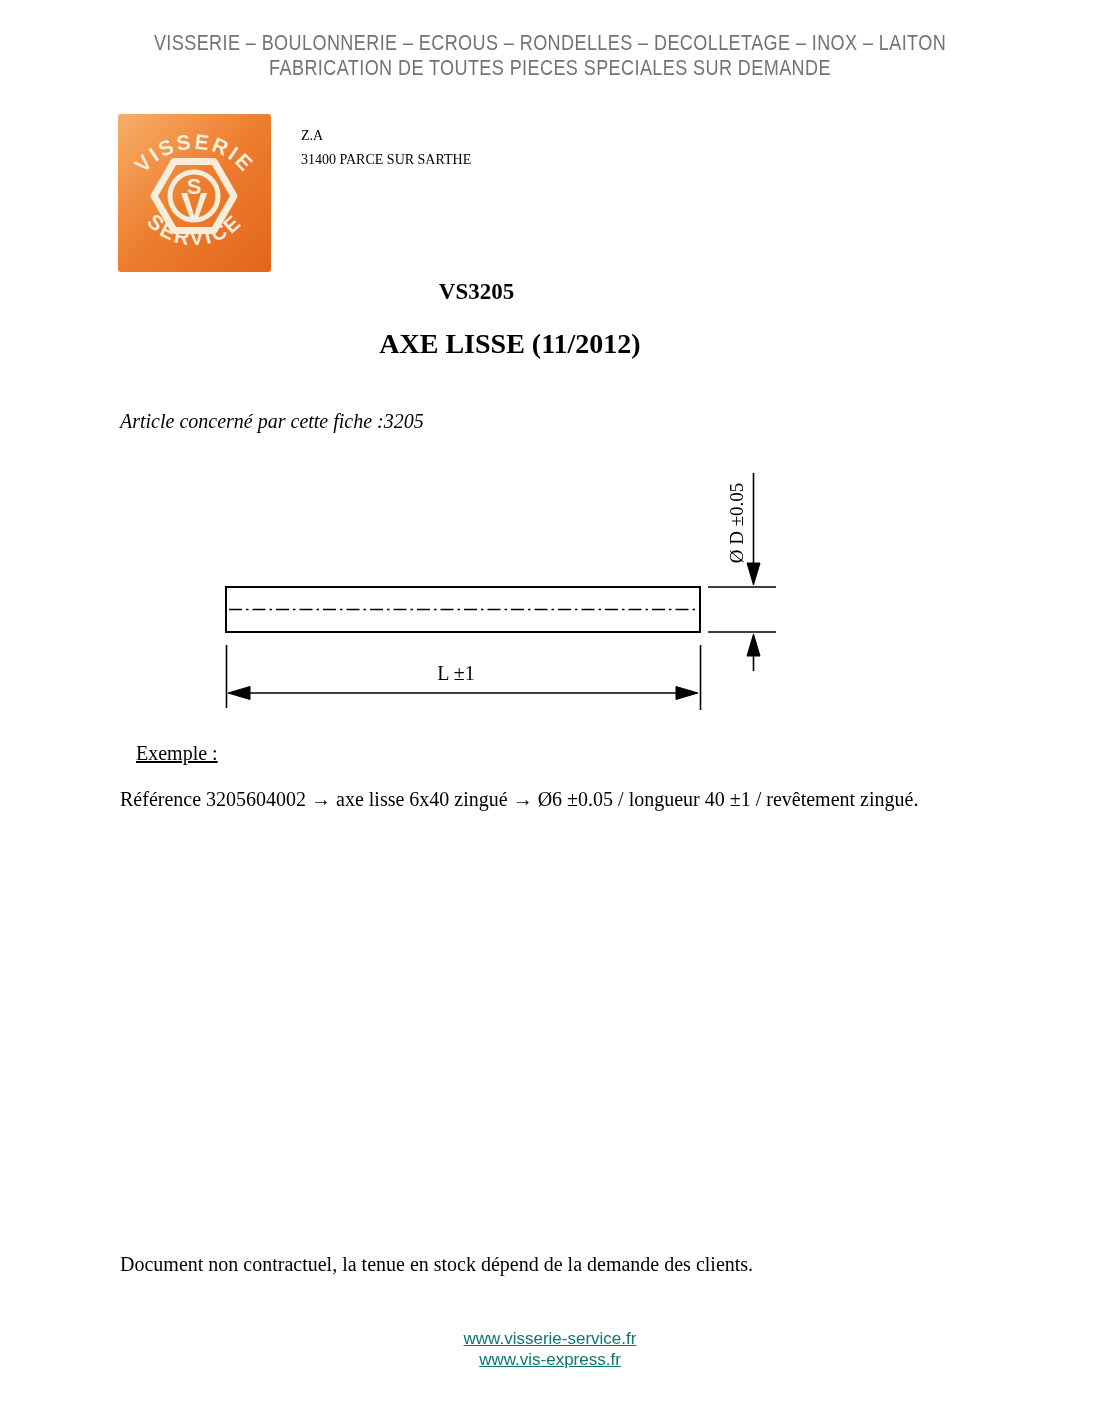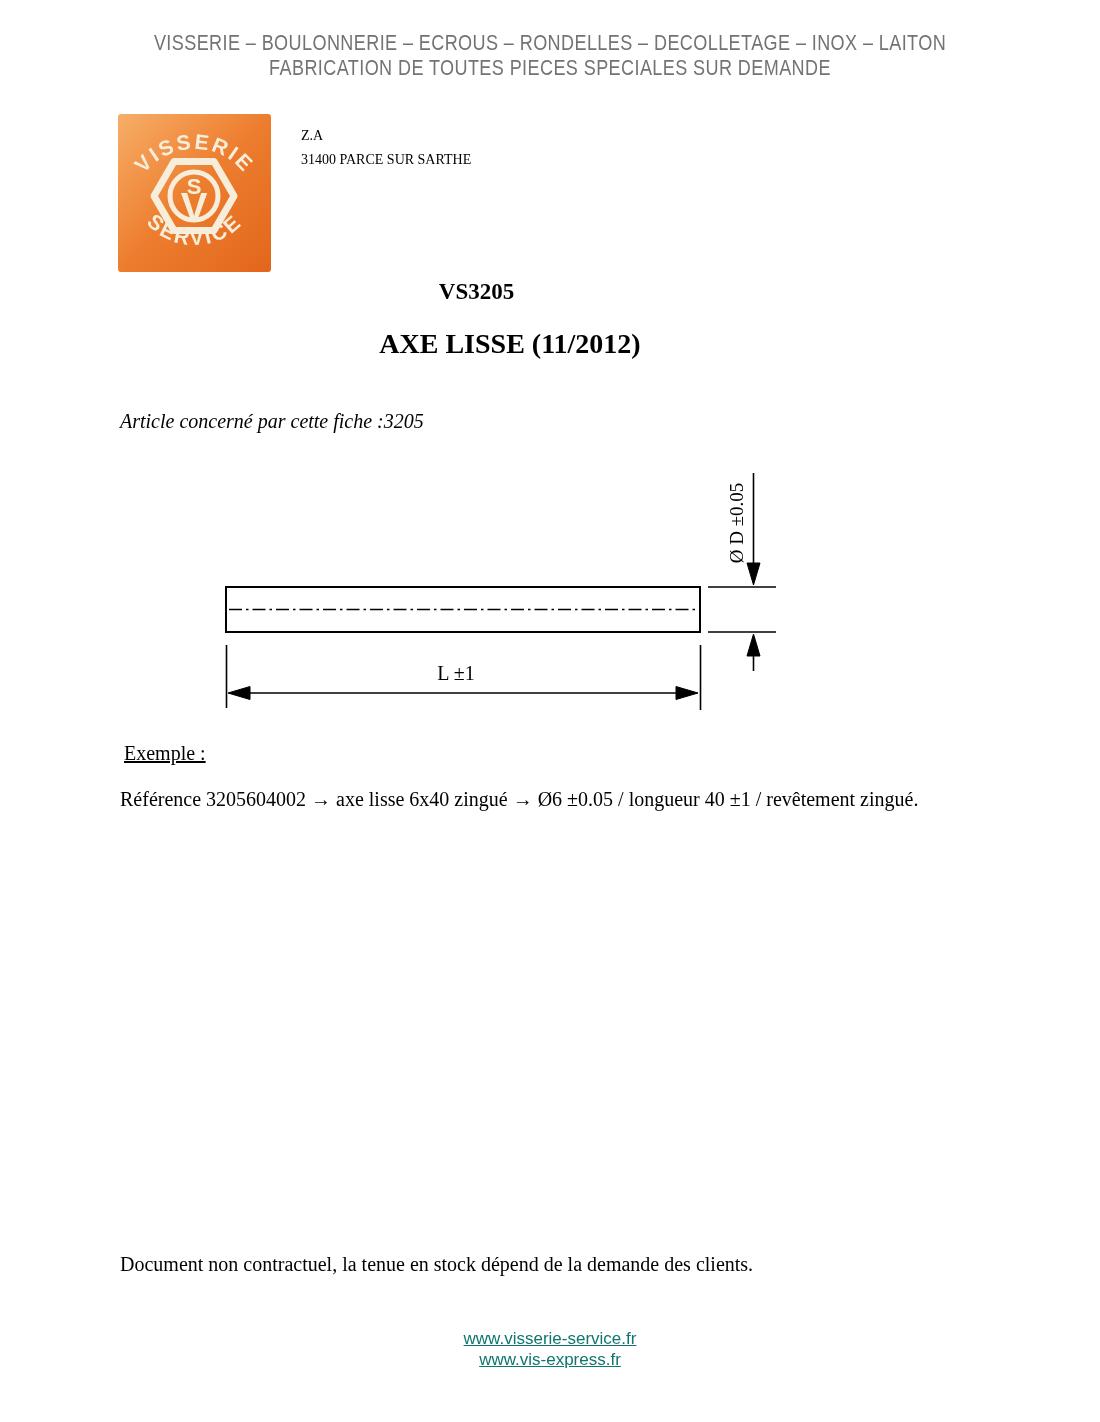--- a/index.html
+++ b/index.html
@@ -59,21 +59,21 @@
     font-style: italic; font-size: 20px;
   }
 
   
   .drawing { position: absolute; left: 180px; top: 455px; width: 640px; height: 270px; }
   .drawing line, .drawing rect, .drawing polygon { stroke: #000; }
   .drawing text { font-family: "Liberation Serif", "DejaVu Serif", serif; fill: #000; }
 
   
   .example-heading {
-    position: absolute; left: 124px; top: 742px;
+    position: absolute; left: 136px; top: 742px;
     font-size: 20px; text-decoration: underline;
   }
   .example-text {
     position: absolute; left: 120px; top: 788px;
     font-size: 20px; white-space: nowrap;
   }
 
   
   .disclaimer {
     position: absolute; left: 120px; top: 1253px;

